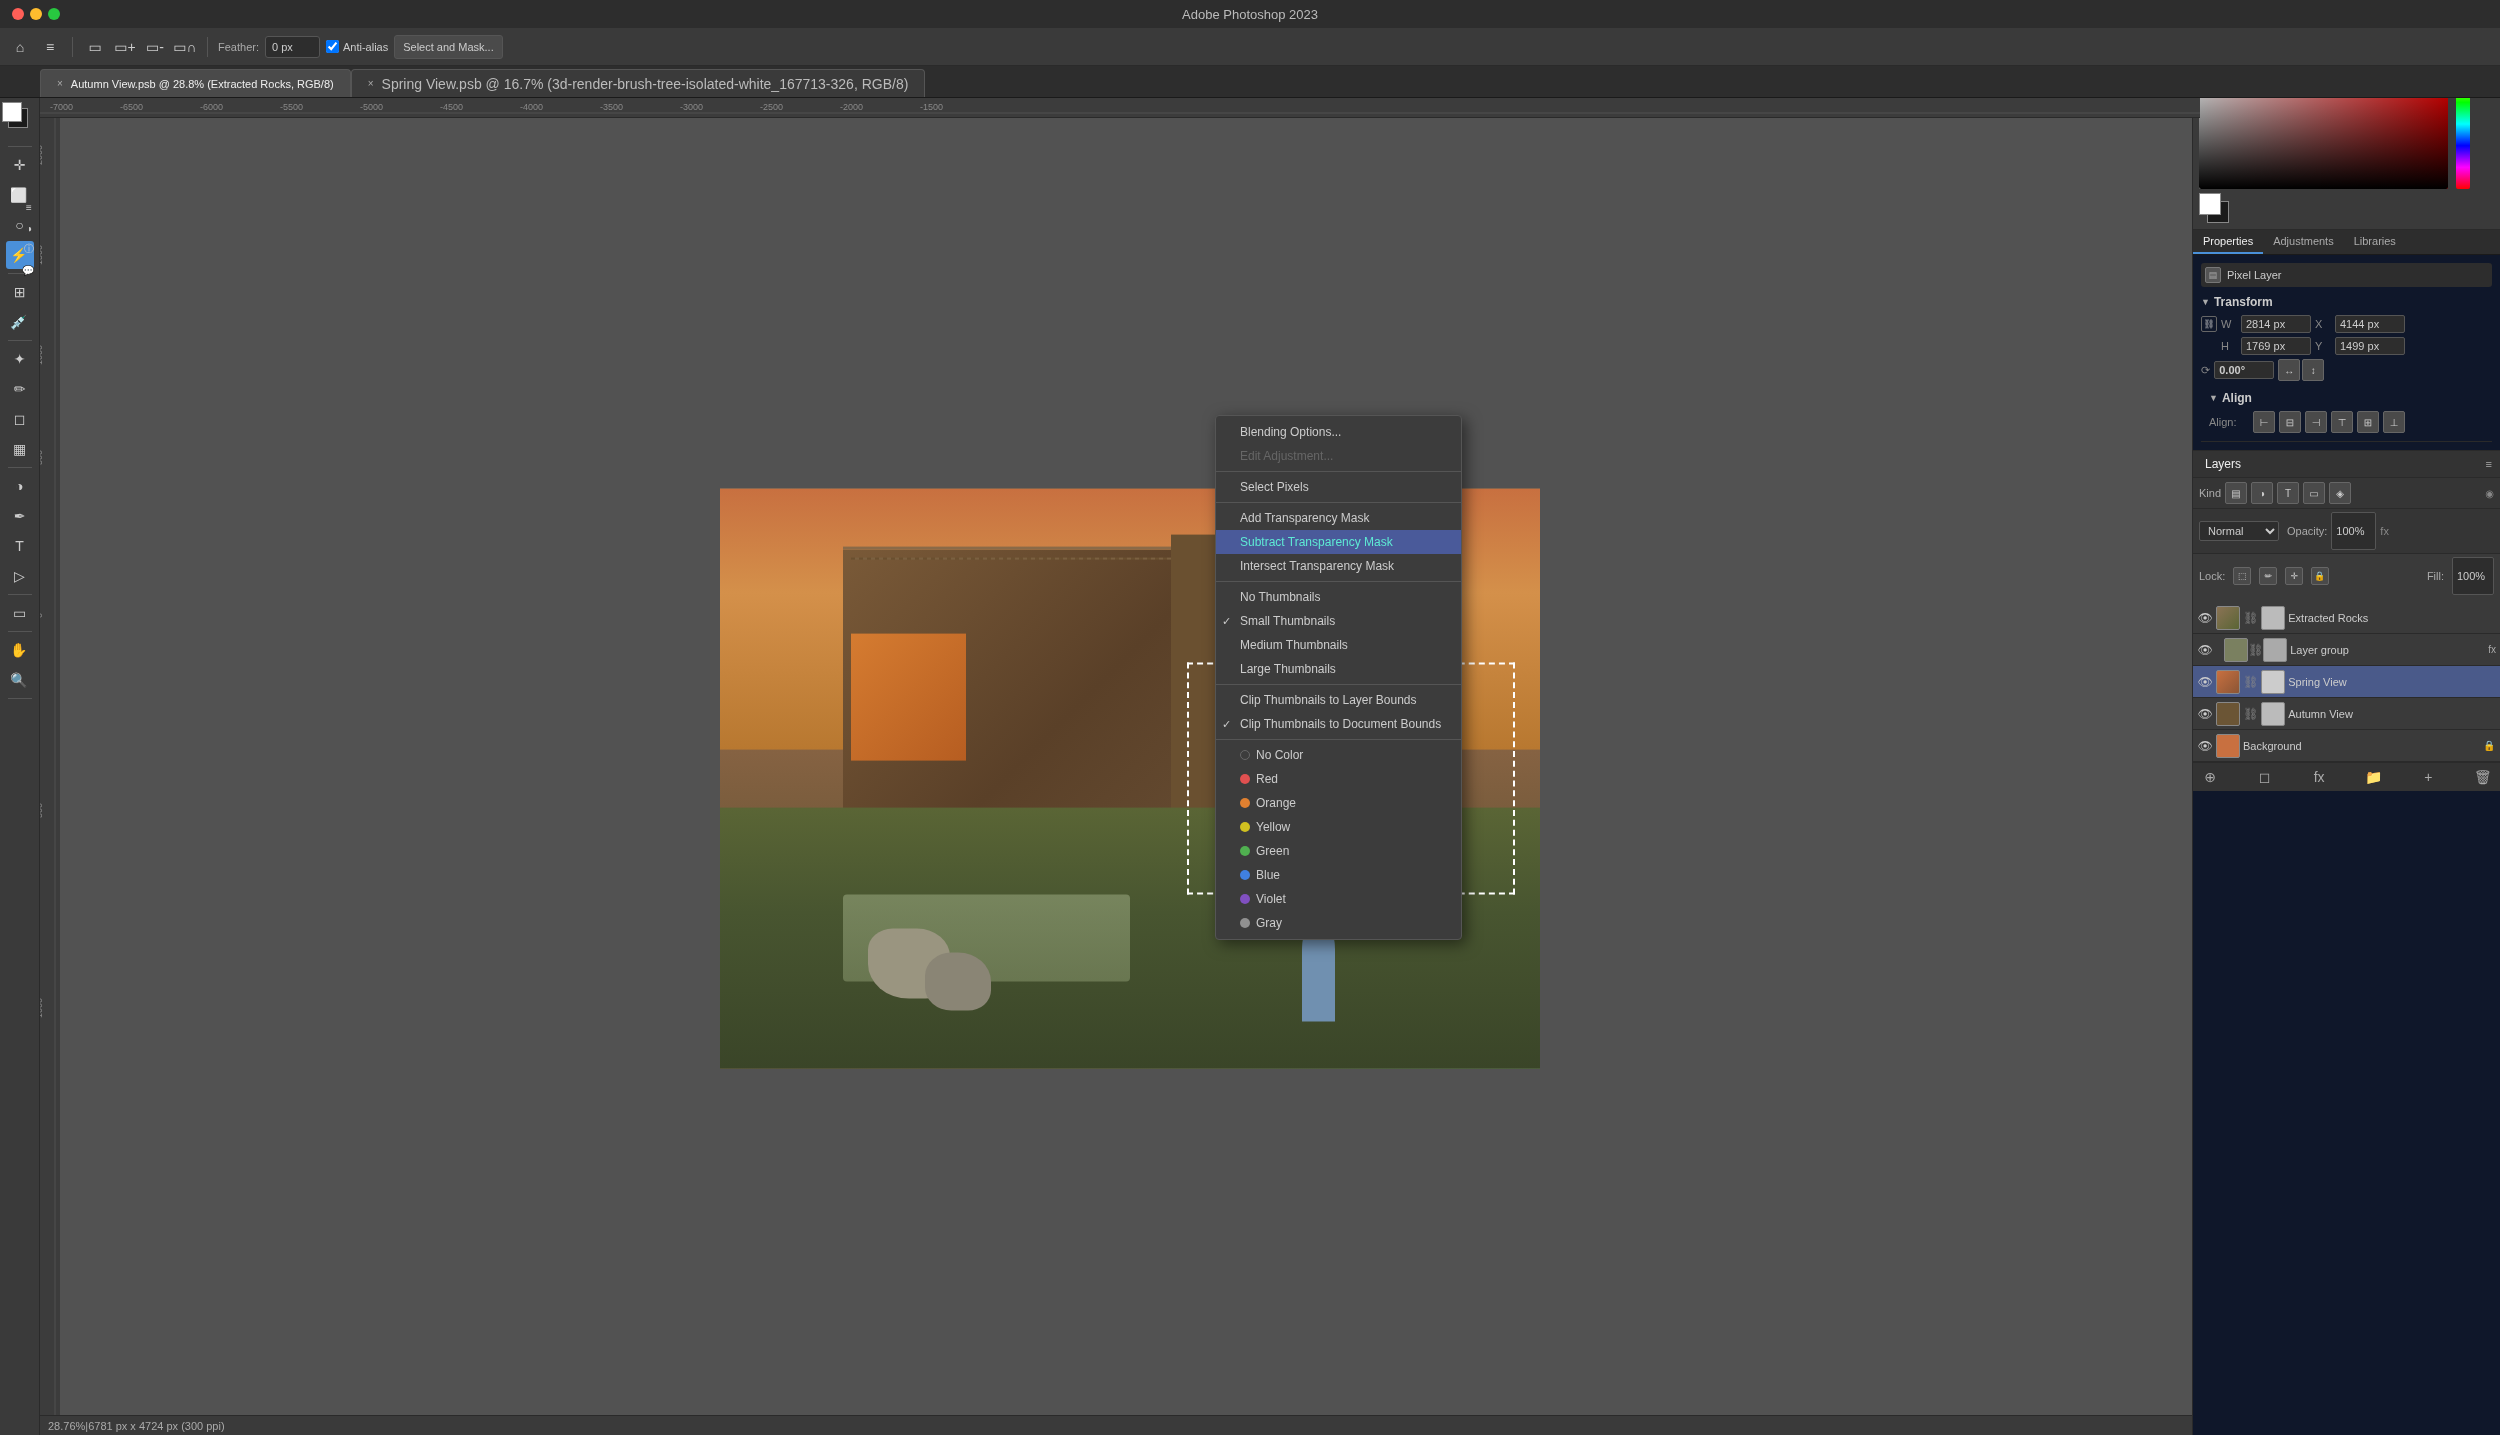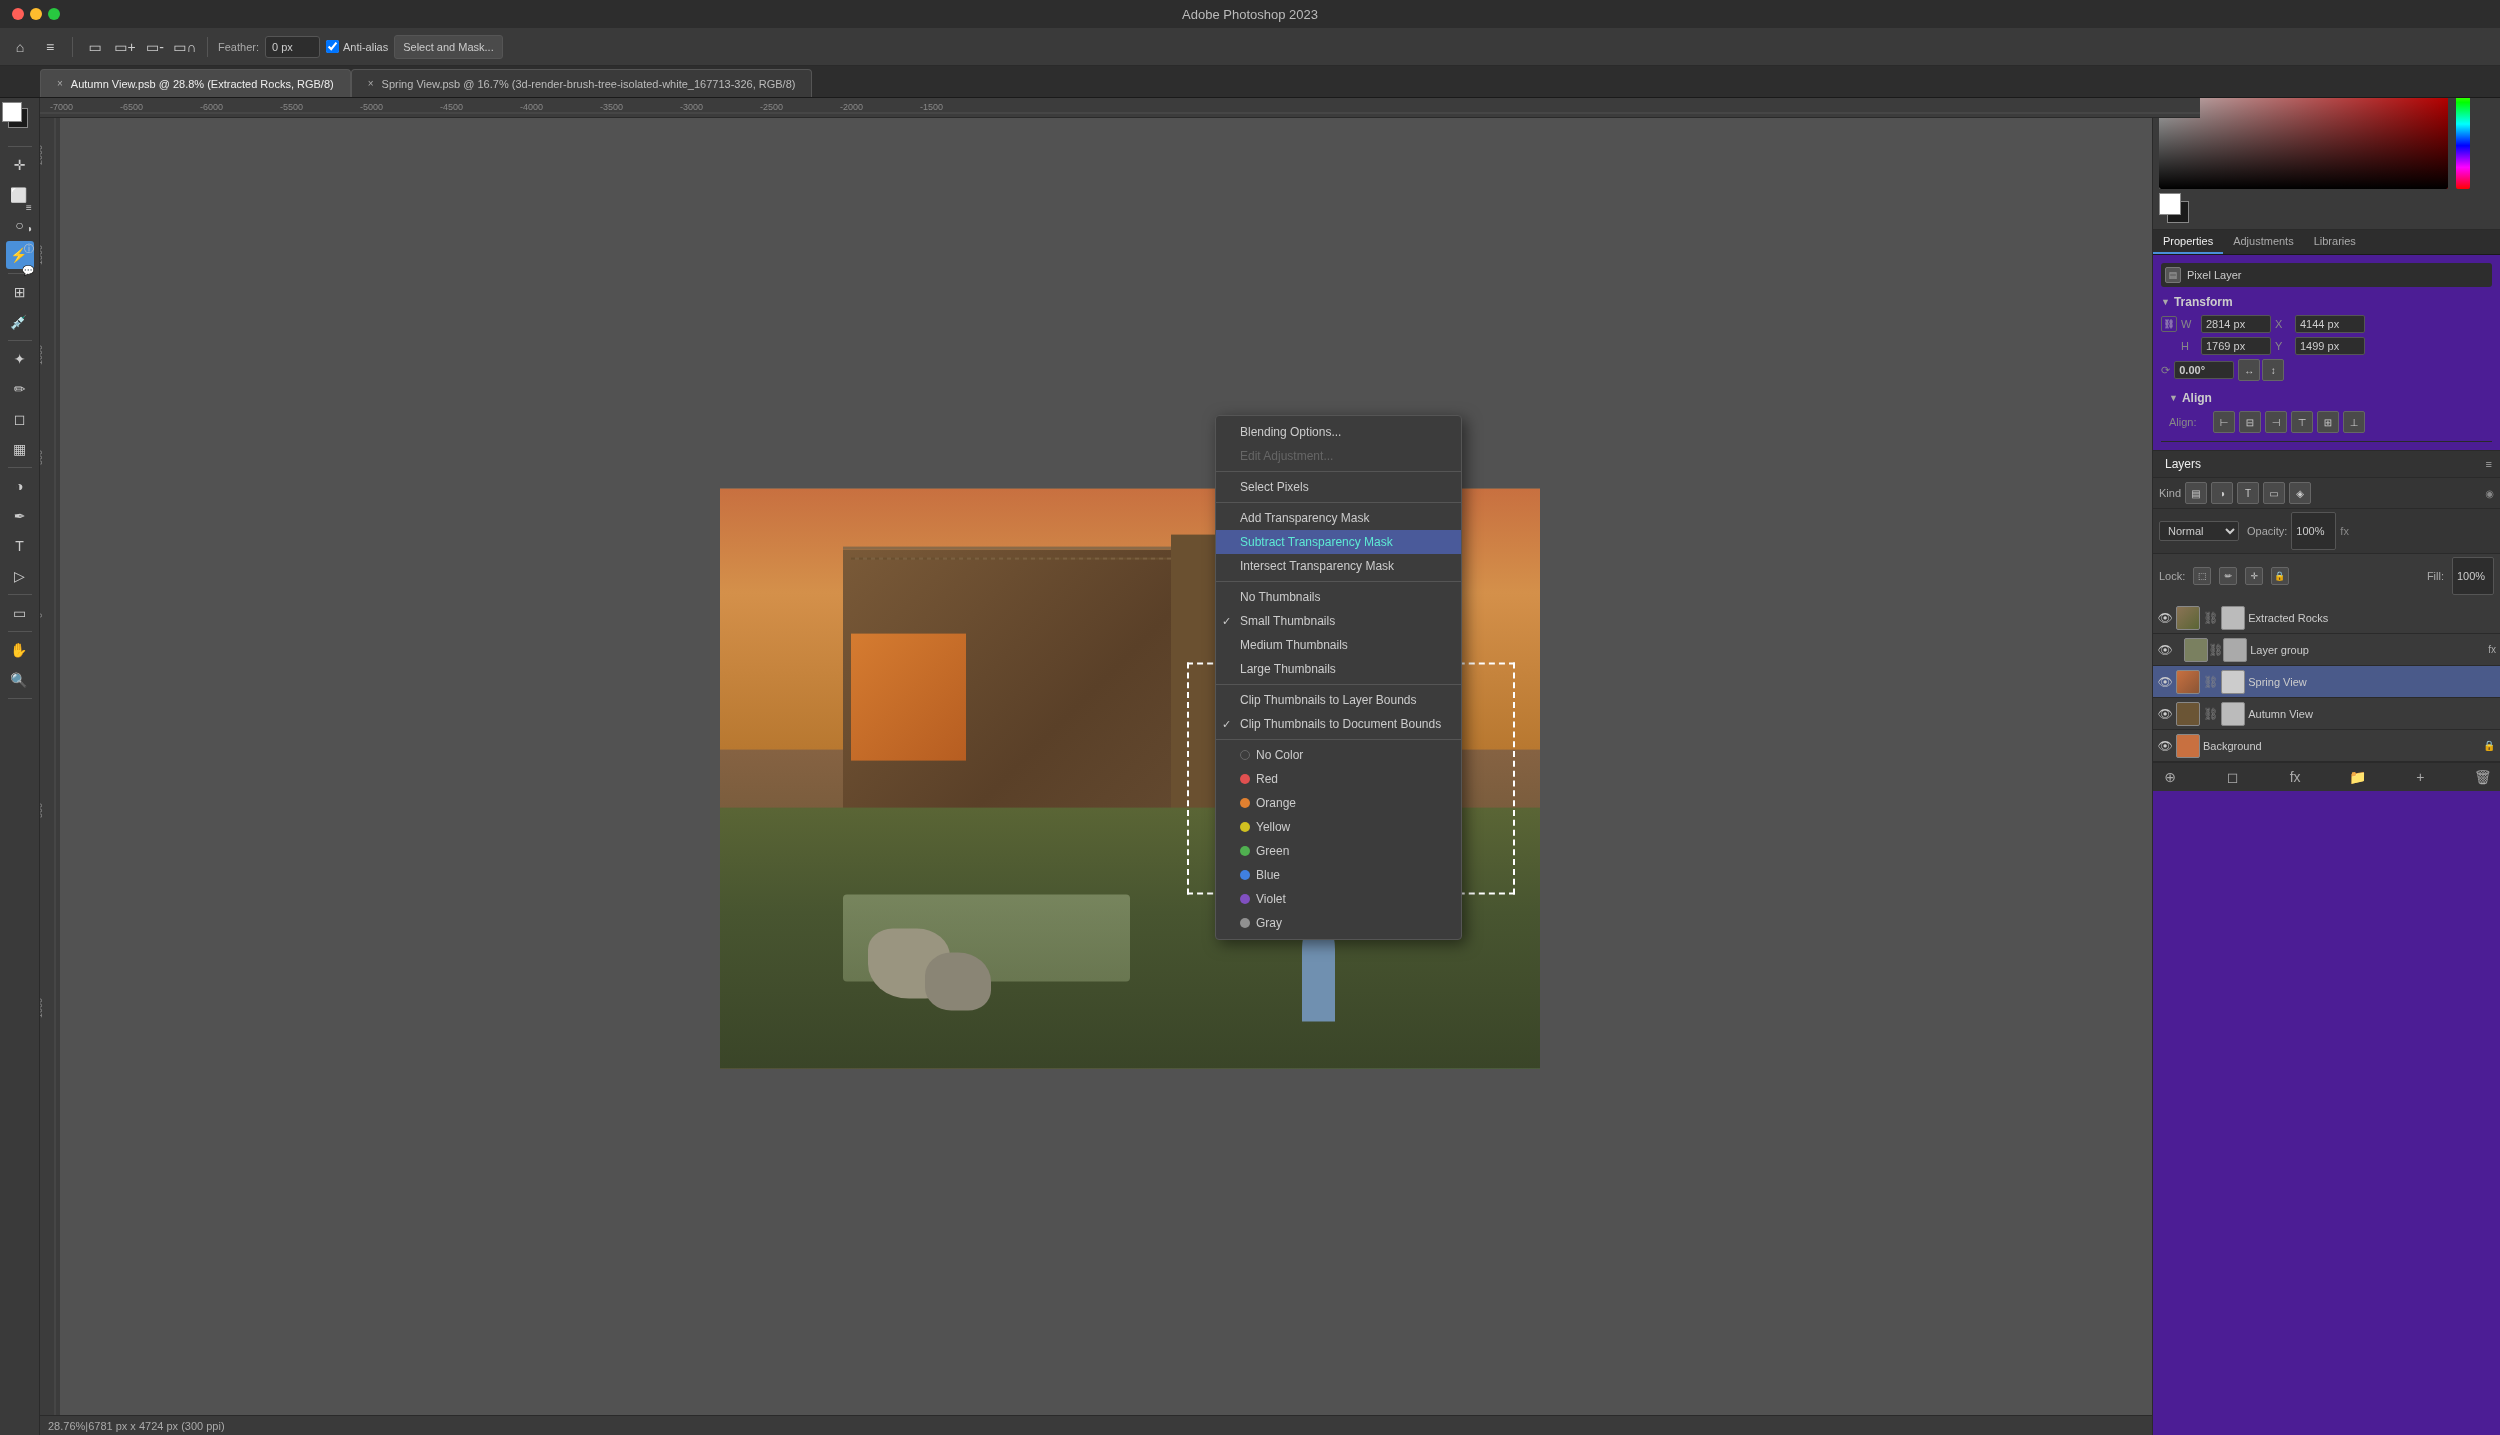--- a/index.html
+++ b/index.html
@@ -244,23 +244,23 @@
       align-items: center;
       padding: 0 8px;
       font-size: 11px;
       color: #aaa;
     }
 
     
     #right-panels {
       position: absolute;
       top: 28px; right: 0;
-      width: 348px;
+      width: 308px;
       bottom: 0;
-      background: #4c1d95;
+      background: #0f172a;
       border-left: 1px solid #2a2a2a;
       display: flex;
       flex-direction: column;
     }
 
     
     #color-panel {
       background: #3a3a3a;
       border-bottom: 1px solid #2a2a2a;
     }
@@ -663,21 +663,21 @@
   <button class="toolbar-btn">Select and Mask...</button>
 </div>
 
 <div id="tabbar">
   <div class="tab active">
     <span style="font-size:10px;color:#aaa">×</span>
     <span style="font-size:11px">Autumn View.psb @ 28.8% (Extracted Rocks, RGB/8)</span>
   </div>
   <div class="tab">
     <span style="font-size:10px;color:#aaa">×</span>
-    <span style="font-size:11px">Spring View.psb @ 16.7% (3d-render-brush-tree-isolated-white_167713-326, RGB/8)</span>
+    <span style="font-size:14px">Spring View.psb @ 16.7% (3d-render-brush-tree-isolated-white_167713-326, RGB/8)</span>
   </div>
 </div>
 
 <div id="toolbox">
 
   <div style="position:relative;width:36px;height:36px;margin-bottom:4px;">
     <div style="position:absolute;top:6px;left:6px;width:20px;height:20px;background:#1a1a1a;border:1px solid #888;"></div>
     <div style="position:absolute;top:0;left:0;width:20px;height:20px;background:#fff;border:1px solid #888;"></div>
   </div>
   <div class="tool-sep"></div>

